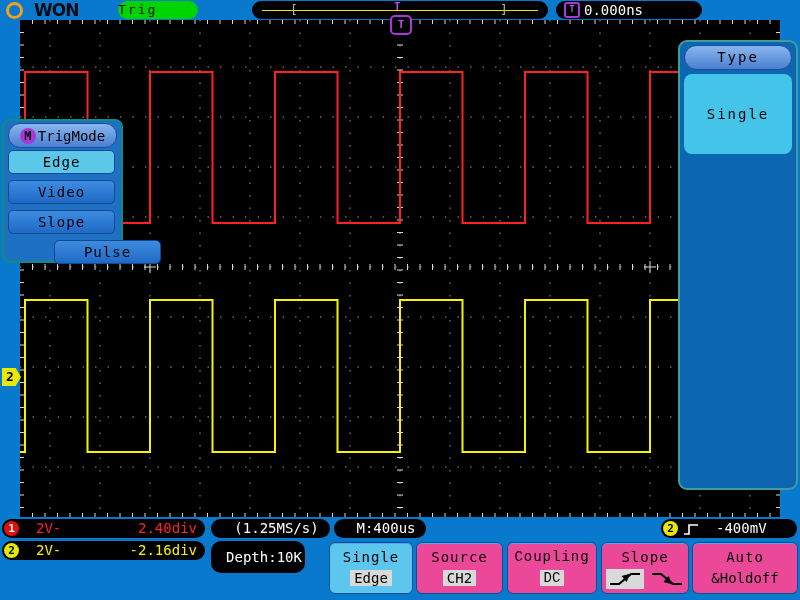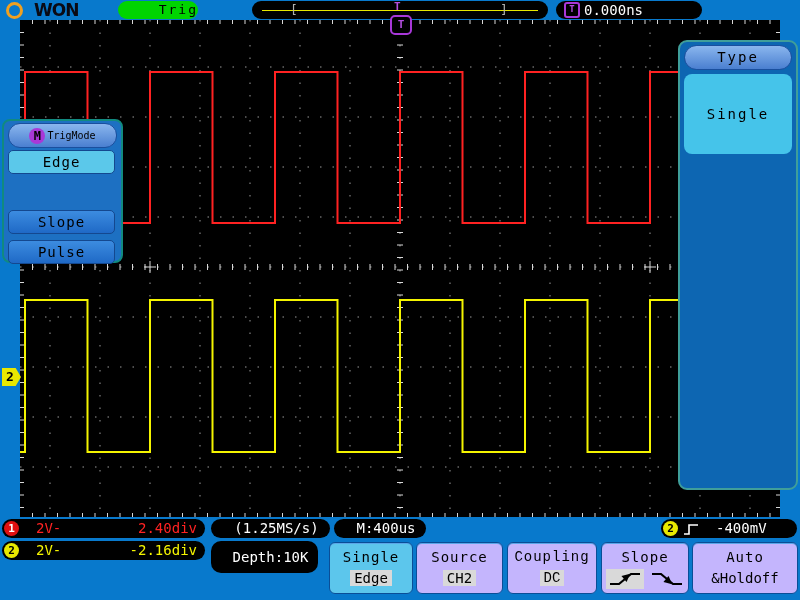--- a/index.html
+++ b/index.html
@@ -4,21 +4,21 @@
 <style>
   html,body{margin:0;padding:0;}
   body{width:800px;height:600px;position:relative;overflow:hidden;
        background:#0879cc;font-family:"DejaVu Sans Mono",monospace;}
   .abs{position:absolute;}
   
   .logo{left:6px;top:1px;height:18px;display:flex;align-items:center;gap:11px;}
   .logo .ring{width:11px;height:11px;border:3px solid #f0a020;border-radius:50%;}
   .logo .lt{font-family:"DejaVu Sans",sans-serif;font-weight:900;font-size:17px;color:#0a0a14;letter-spacing:-1px;line-height:18px;}
   .trigpill{left:118px;top:1px;width:80px;height:18px;background:#00d400;border-radius:9px;
-            color:#000;font-size:13px;text-align:right;line-height:18px;letter-spacing:2px;}
+            color:#000;font-size:13px;text-align:left;line-height:18px;letter-spacing:2px;}
   .trigbar{left:252px;top:1px;width:296px;height:18px;background:#000;border-radius:9px;}
   .trigbar .hline{position:absolute;left:10px;right:10px;top:9px;height:1px;background:#e8e800;}
   .trigbar .brk{position:absolute;top:1px;color:#b0b0b0;font-size:13px;line-height:16px;}
   .trigbar .tmark{position:absolute;left:142px;top:0px;color:#b44fe0;font-weight:bold;font-size:11px;line-height:12px;}
   .timepill{left:556px;top:1px;width:146px;height:18px;background:#000;border-radius:9px;
             display:flex;align-items:center;gap:4px;padding-left:8px;box-sizing:border-box;}
   .ticon{width:12px;height:12px;border:2px solid #a838d8;border-radius:3px;color:#b44fe0;
          font-size:9px;font-weight:bold;line-height:11px;text-align:center;box-sizing:content-box;}
   .timepill .tv{color:#fff;font-size:14px;}
   
@@ -29,21 +29,21 @@
           text-align:center;line-height:18px;z-index:3;
           clip-path:polygon(0 0,72% 0,100% 50%,72% 100%,0 100%);padding-right:3px;box-sizing:border-box;}
   
   .popup{left:2px;top:119px;width:121px;height:144px;background:#1d70c2;border:2px solid #118a80;
          border-radius:8px;z-index:5;box-sizing:border-box;}
   .phead{position:absolute;left:4px;top:2px;width:107px;height:23px;border-radius:12px;
          background:linear-gradient(#8ab6ee,#4a7fd0);border:1px solid #1a4f9e;
          display:flex;align-items:center;justify-content:center;gap:2px;}
   .mbadge{width:16px;height:16px;border-radius:50%;background:#a838d8;color:#000;
           font-weight:bold;font-size:12px;line-height:16px;text-align:center;}
-  .phead .pt{color:#000;font-size:10px;}
+  .phead .pt{color:#000;font-size:14px;}
   .pitem{position:absolute;left:4px;width:107px;height:24px;border-radius:5px;
          background:linear-gradient(#3c8ce0,#1f69c6);border:1px solid #14488f;
          color:#000;text-align:center;line-height:22px;font-size:14px;letter-spacing:1px;box-sizing:border-box;}
   .pitem.sel{background:#5bc8ea;}
   
   .rpanel{left:678px;top:40px;width:120px;height:450px;background:#0d66b2;border:2px solid #3f9e9a;
           border-radius:9px;z-index:5;box-sizing:border-box;}
   .rhead{position:absolute;left:4px;top:3px;width:108px;height:25px;border-radius:13px;
          background:linear-gradient(#8ab6ee,#4a7fd0);border:1px solid #1a4f9e;
          color:#000;font-size:14px;text-align:center;line-height:23px;letter-spacing:2px;box-sizing:border-box;}
@@ -54,21 +54,21 @@
   .pill{background:#000;border-radius:10px;height:19px;display:flex;align-items:center;
         gap:5px;padding:0 8px 0 2px;box-sizing:border-box;z-index:4;}
   .cnum{width:15px;height:15px;border-radius:50%;font-size:11px;font-weight:bold;
         line-height:15px;text-align:center;flex:0 0 auto;}
   .c1{background:#e01010;color:#fff;}
   .c2{background:#e8e800;color:#000;}
   .ptxt{font-size:14px;line-height:19px;margin-left:12px;}
   .red{color:#ff2222;} .yel{color:#f4f400;} .wht{color:#fff;}
   .grow{flex:1;}
   
-  .mbtn{position:absolute;top:542px;height:52px;background:#c4b5fd;border:1px solid #0a4e97;
+  .mbtn{position:absolute;top:542px;height:52px;background:#ec4899;border:1px solid #0a4e97;
         border-radius:6px;box-shadow:inset 0 1px 0 #5aa6e8;box-sizing:border-box;z-index:4;}
   .mbtn.sel{background:#5cc6ec;}
   .mlabel{text-align:center;margin-top:6px;font-size:14px;color:#000;letter-spacing:1px;}
   .mval{text-align:center;margin-top:5px;font-size:14px;color:#000;}
   .chip{background:#d9d9d9;padding:0 4px;color:#000;}
   .icons-row{display:flex;justify-content:center;gap:6px;margin-top:4px;align-items:center;}
   .icon-chip{background:#d9d9d9;padding:1px 2px;display:inline-flex;}
 </style>
 </head>
 <body>
@@ -104,22 +104,23 @@
 <div class="abs trigtop">T</div>
 
 <div class="abs ch2tag">2</div>
 
 <div class="abs popup">
   <div class="phead">
     <span class="mbadge">M</span>
     <span class="pt">TrigMode</span>
   </div>
   <div class="pitem sel" style="top:29px;">Edge</div>
+  <div class="pitem" style="top:59px;">Video</div>
   <div class="pitem" style="top:89px;">Slope</div>
-  <div class="pitem" style="top:119px;">Pulse</div>
+  <div class="pitem" style="top:119px;margin-left:46px;">Pulse</div>
 </div>
 
 <div class="abs rpanel">
   <div class="rhead">Type</div>
   <div class="ritem">Single</div>
 </div>
 
 <div class="abs pill" style="left:2px;top:519px;width:203px;">
   <span class="cnum c1">1</span>
   <span class="ptxt red">2V-</span>
@@ -131,21 +132,21 @@
 </div>
 <div class="abs pill" style="left:334px;top:519px;width:92px;justify-content:center;padding:0 0;">
   <span class="ptxt wht">M:400us</span>
 </div>
 <div class="abs pill" style="left:2px;top:541px;width:203px;">
   <span class="cnum c2">2</span>
   <span class="ptxt yel">2V-</span>
   <span class="grow"></span>
   <span class="ptxt yel">-2.16div</span>
 </div>
-<div class="abs pill" style="left:211px;top:541px;width:107px;justify-content:center;padding:16px 4px;">
+<div class="abs pill" style="left:211px;top:541px;width:94px;justify-content:center;padding:16px 4px;">
   <span class="ptxt wht">Depth:10K</span>
 </div>
 <div class="abs pill" style="left:661px;top:519px;width:136px;">
   <span class="cnum c2">2</span>
   <svg width="16" height="14" viewBox="0 0 16 14">
     <path d="M1,12 H6 V3 H15" fill="none" stroke="#fff" stroke-width="1.6"></path>
   </svg>
   <span class="ptxt wht">-400mV</span>
 </div>
 

